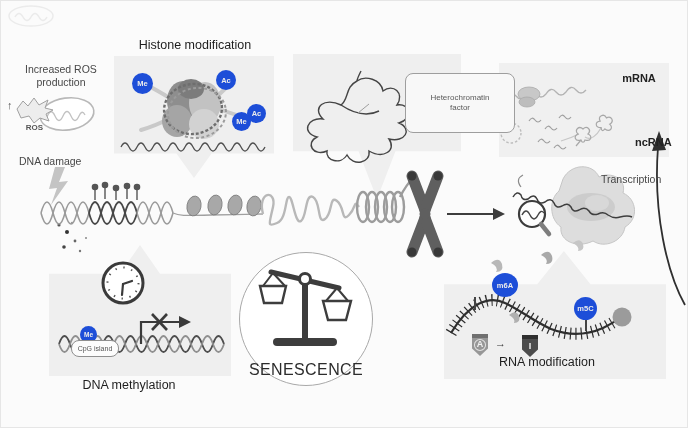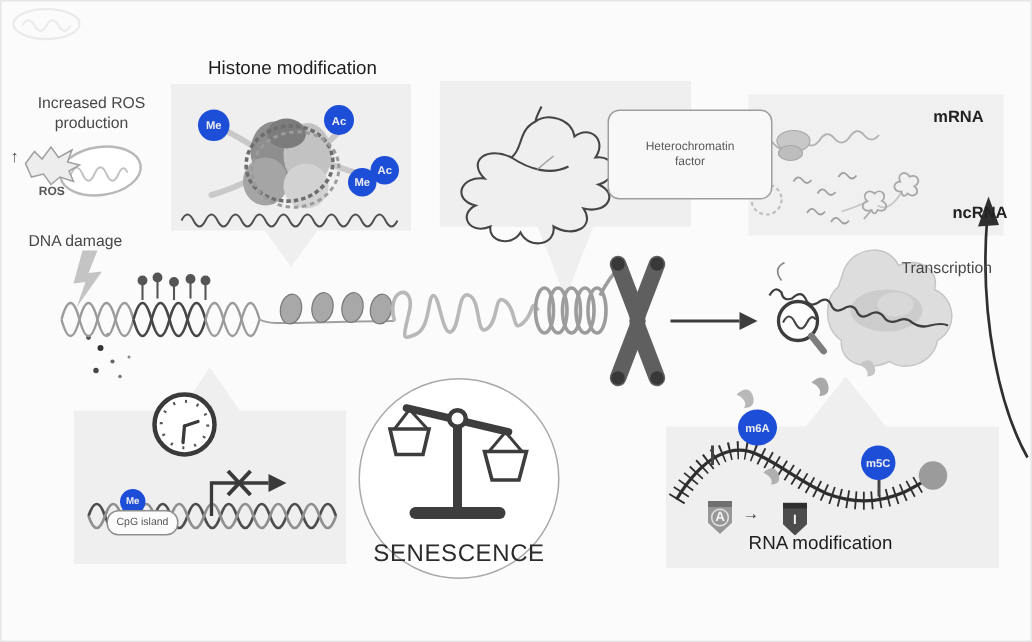--- a/index.html
+++ b/index.html
@@ -260,20 +260,21 @@
 
   <div class="lbl" style="left:18px;top:154px;">DNA damage</div>
 
 
   <div class="lbl" style="left:600px;top:172px;">Transcription</div>
 
   <div class="ttl big" style="left:240px;top:344px;width:130px;">SENESCENCE</div>
 
   <div class="badge" style="left:79px;top:325px;width:17px;height:17px;font-size:6.5px;">Me</div>
   <div class="pill" style="left:70px;top:339px;width:46px;height:15px;">CpG island</div>
+  <div class="ttl" style="left:48px;top:377px;width:160px;">DNA methylation</div>
 
   <div class="badge" style="left:462px;top:272px;width:26px;height:24px;font-size:7.5px;margin-left:29px;">m6A</div>
   <div class="badge" style="left:573px;top:296px;width:23px;height:23px;font-size:7.5px;">m5C</div>
   <div class="tag tag-a" style="left:471px;top:333px;">
     <div class="cap"></div>
     <span class="ring">A</span>
   </div>
   <div class="lbl" style="left:494px;top:336px;font-weight:bold;font-size:11px;color:#333;">→</div>
   <div class="tag tag-i" style="left:521px;top:334px;">
     <div class="cap"></div>

